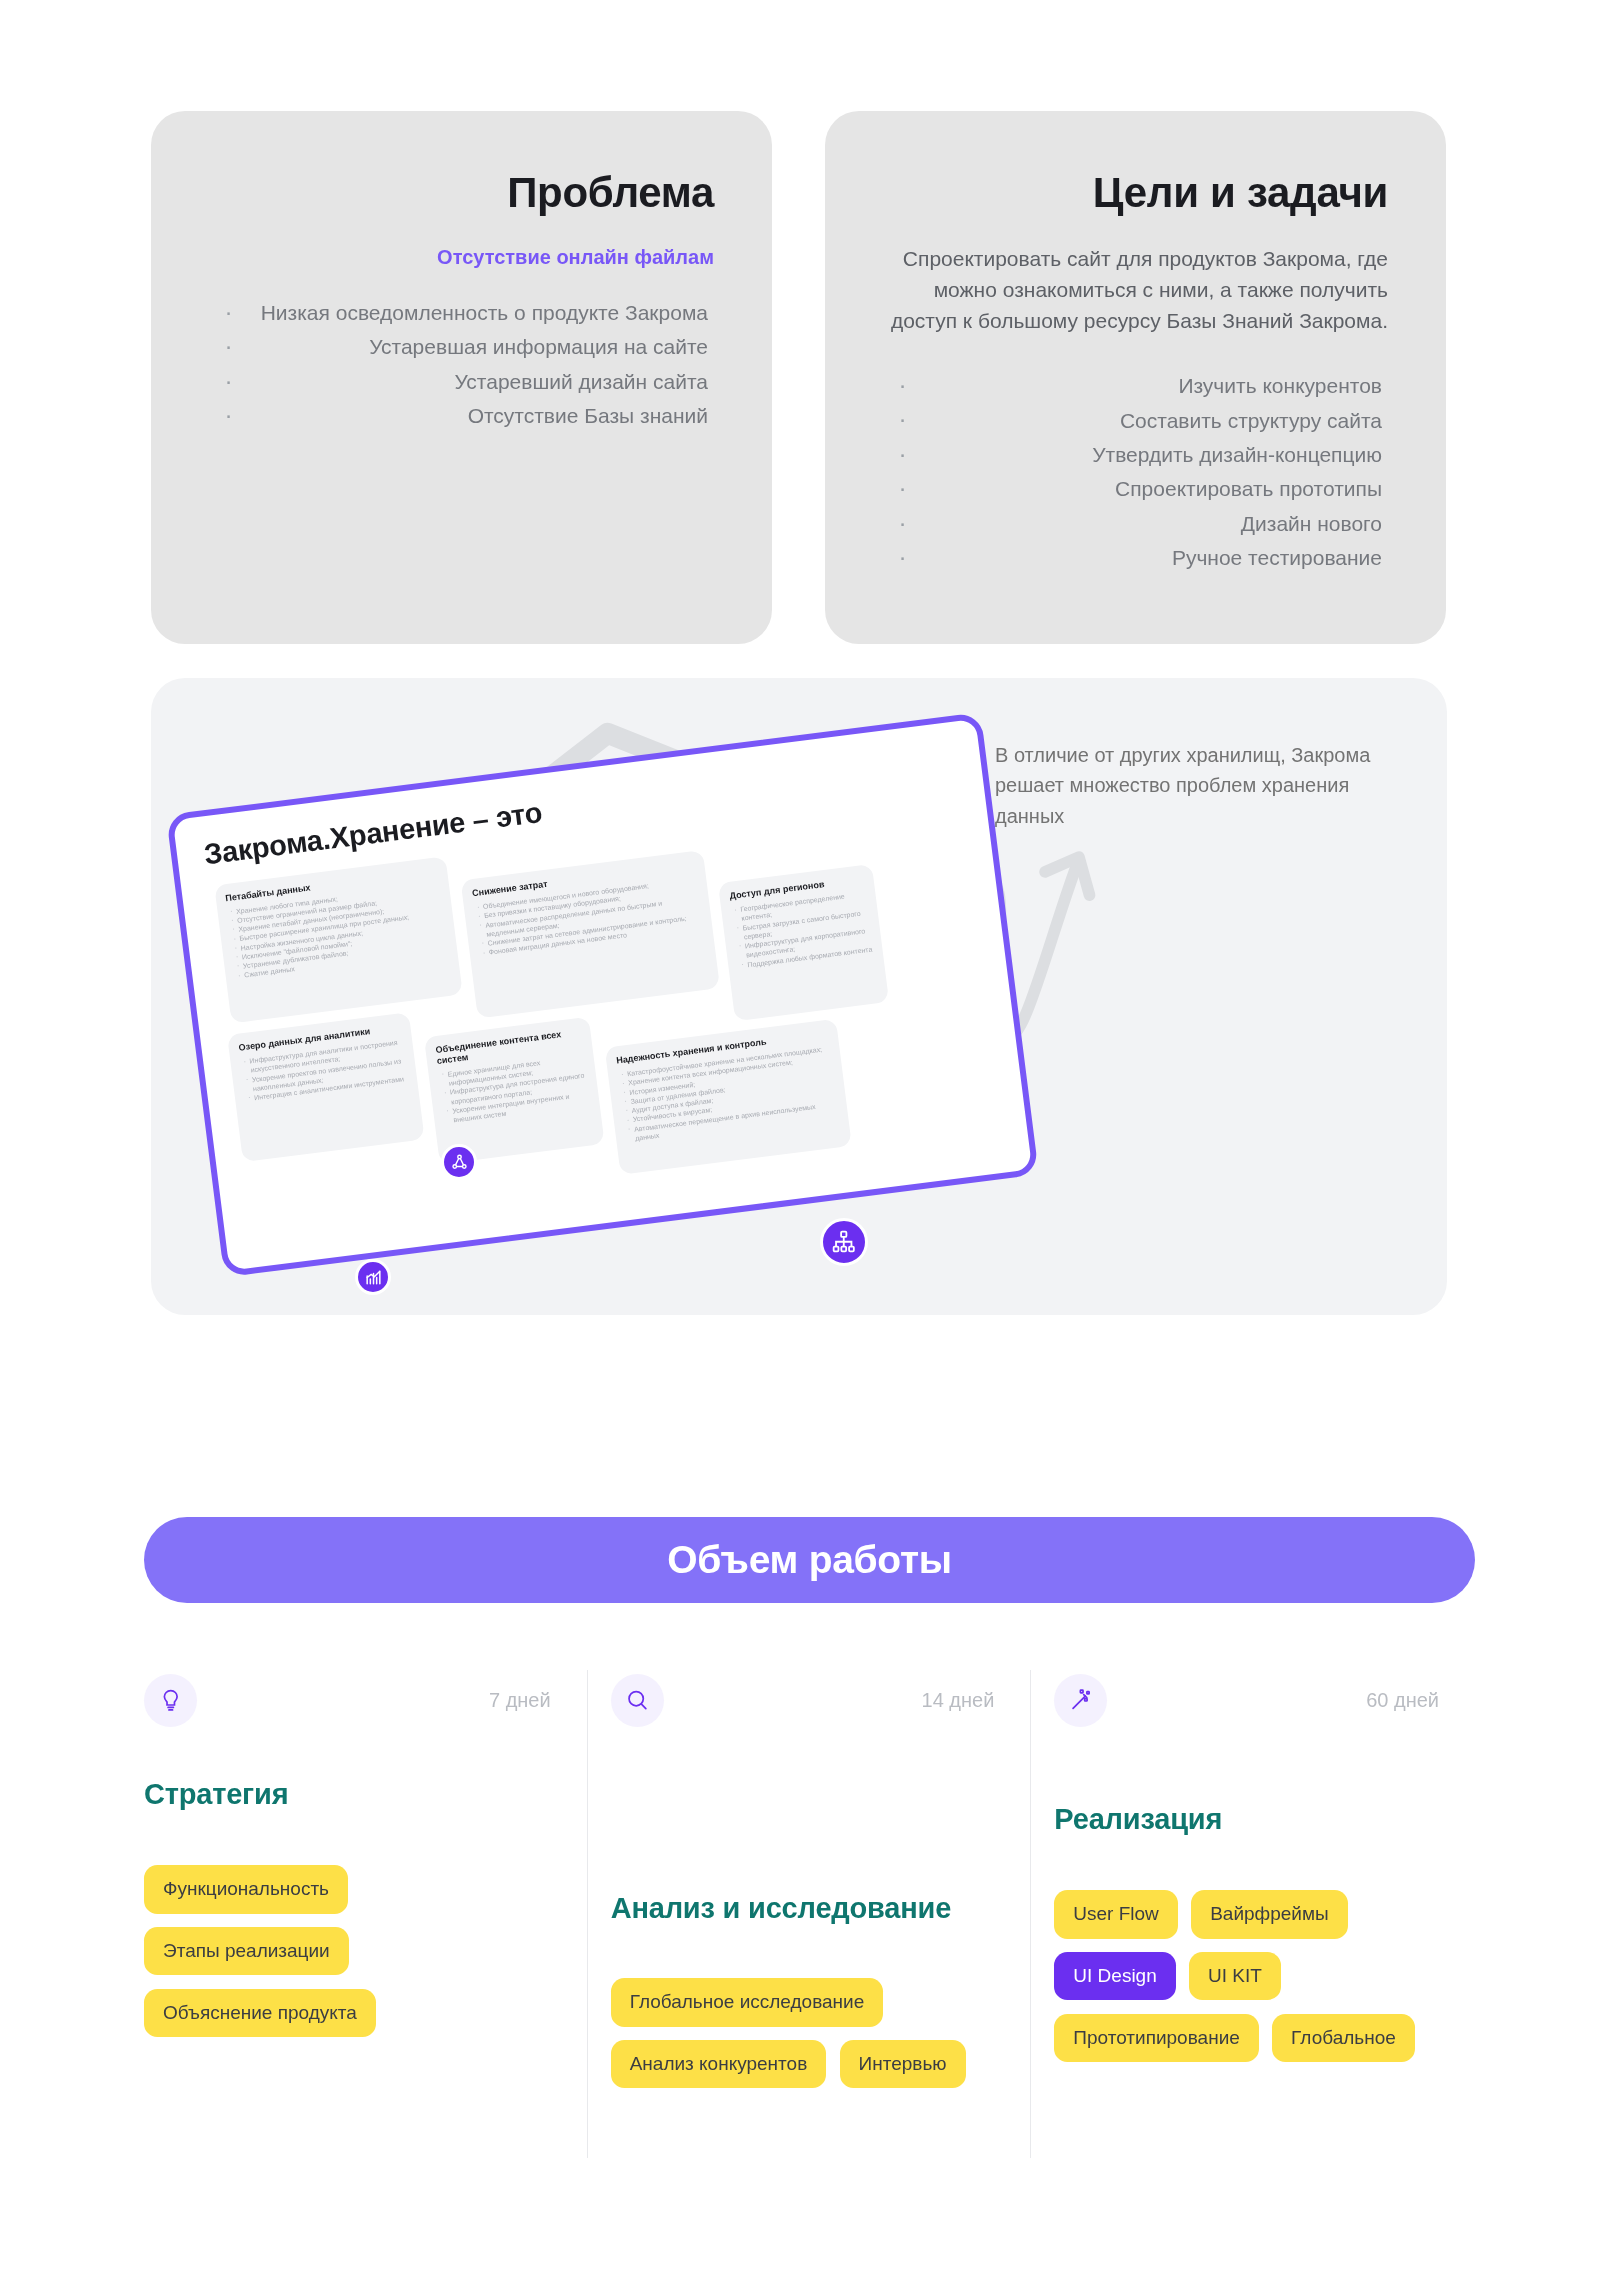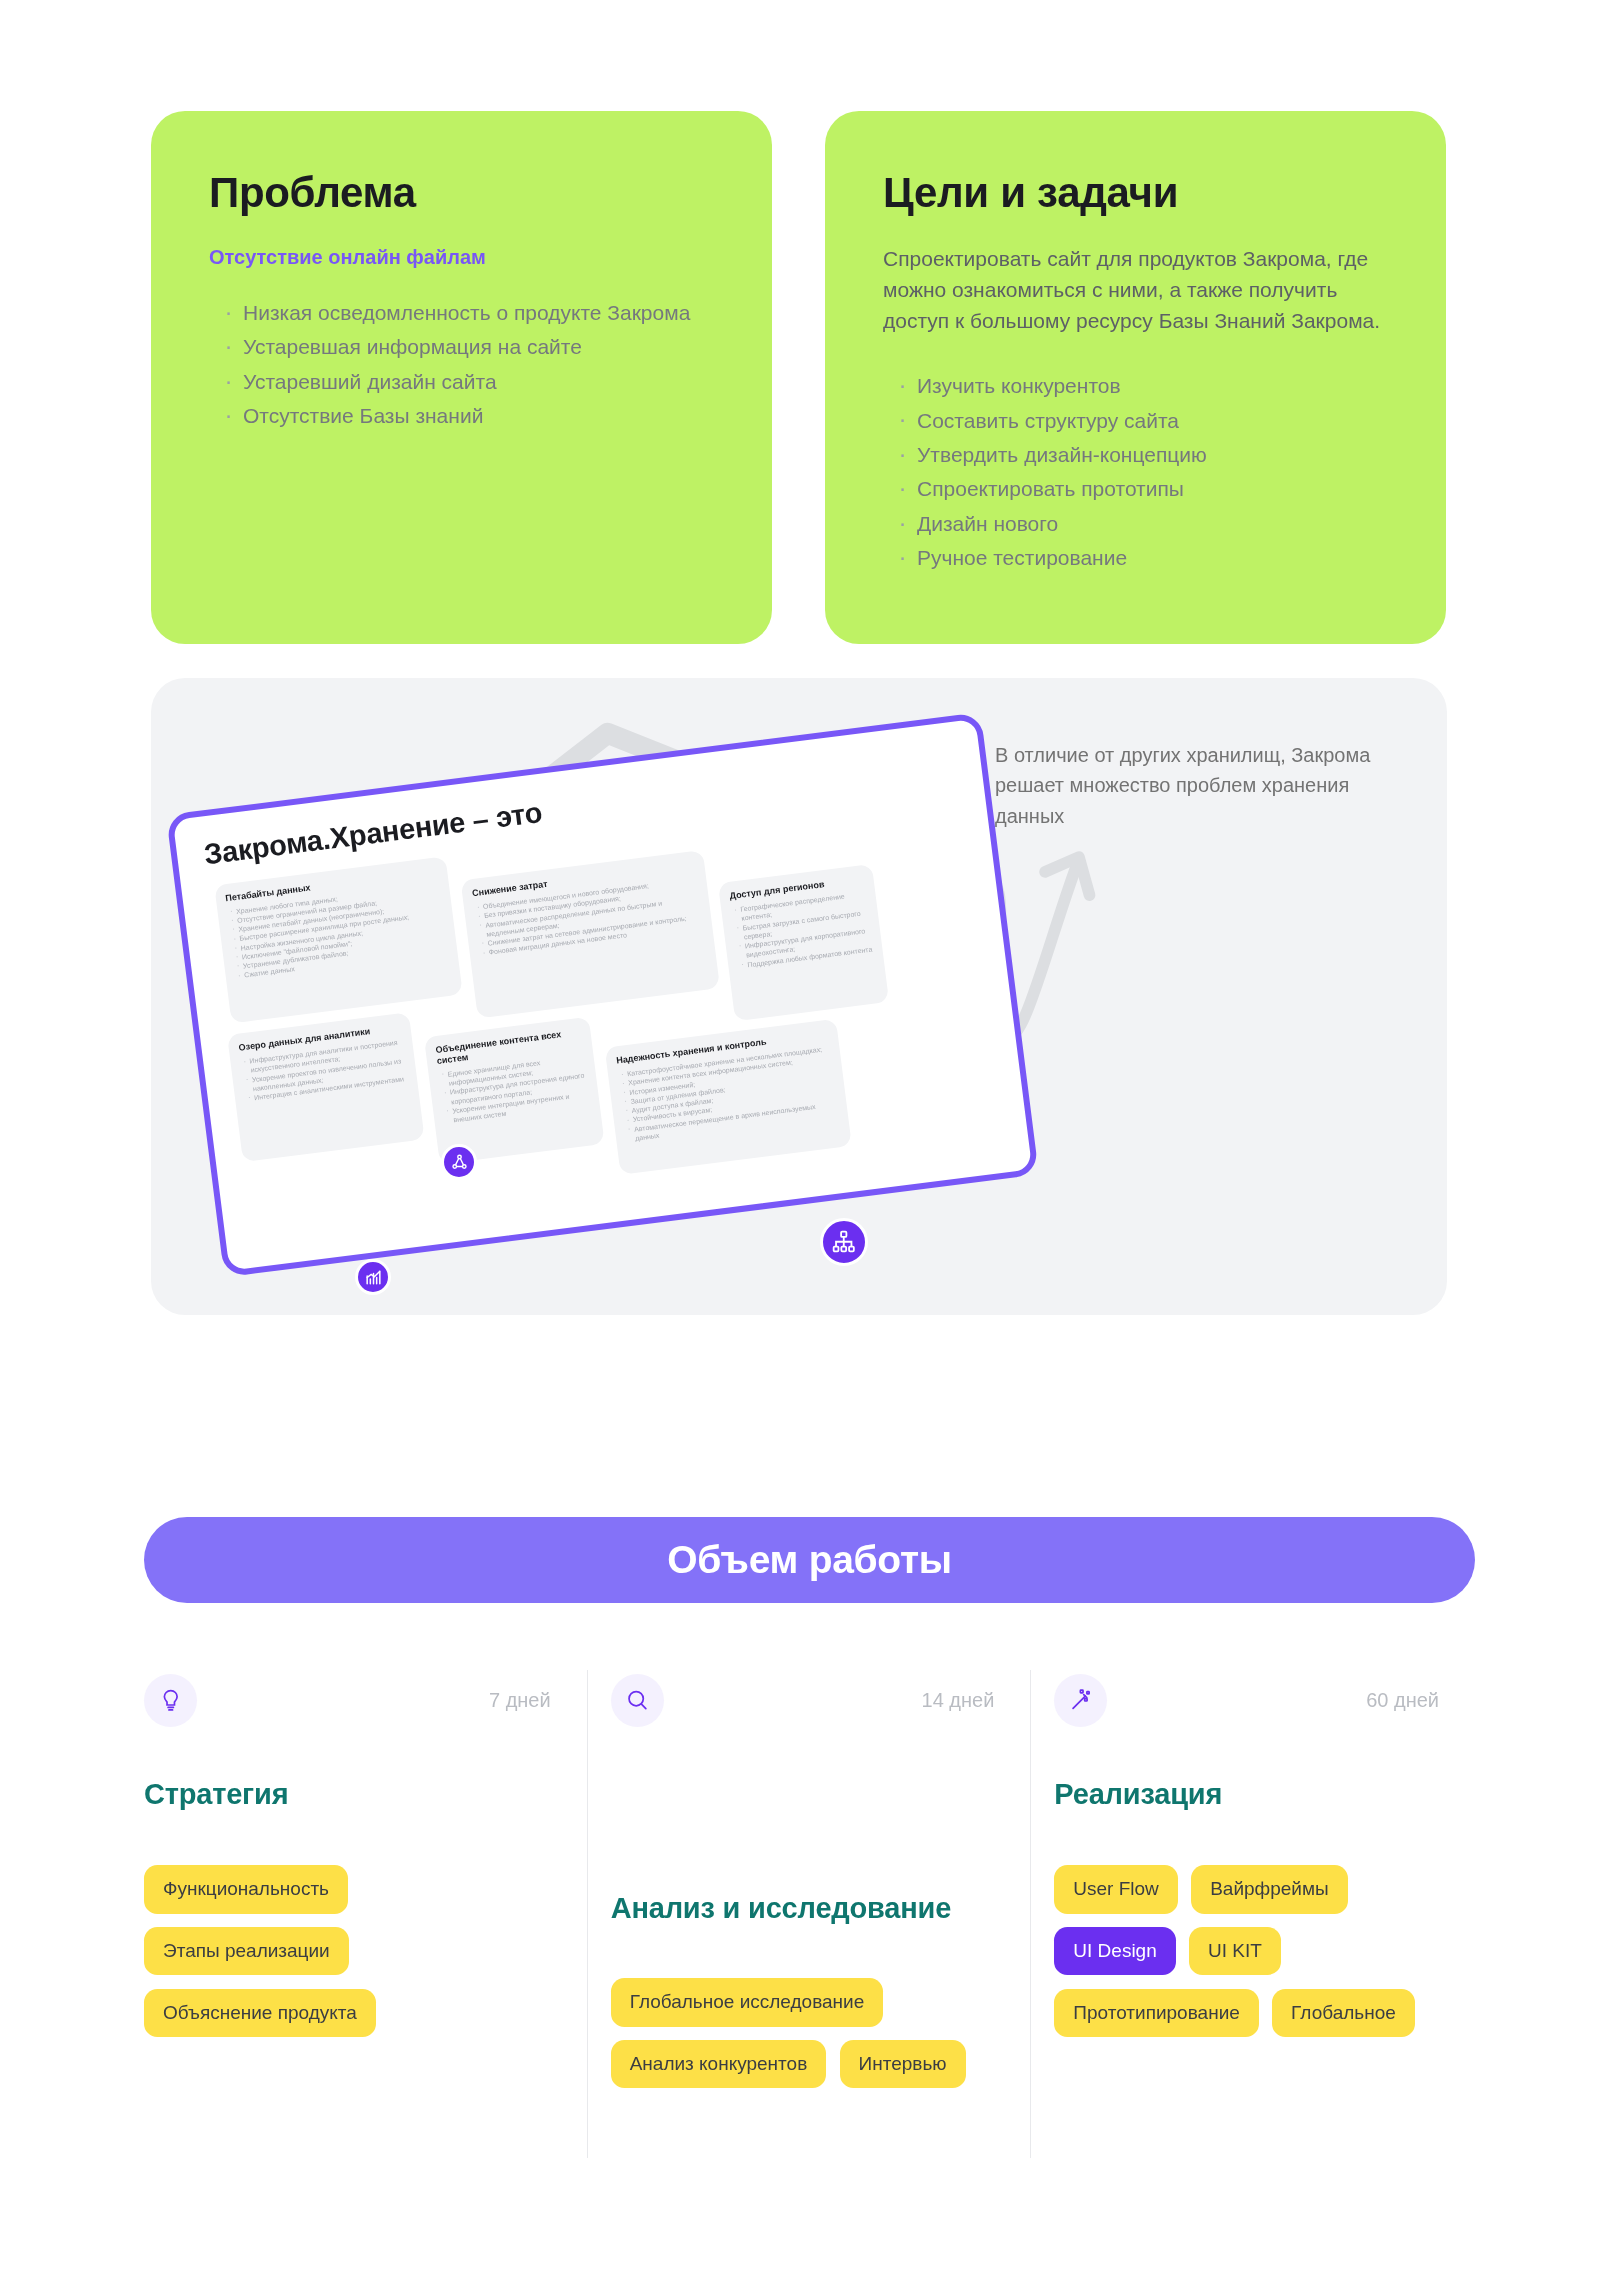--- a/index.html
+++ b/index.html
@@ -14,24 +14,25 @@
 
   
   .top-row {
     position: absolute;
     left: 151px; top: 111px;
     width: 1296px; height: 533px;
     display: flex;
     gap: 53px;
   }
   .card {
-    background: #bef264;
+    background: #e5e5e5;
     border-radius: 34px;
     flex: 1;
     padding: 60px 58px 0 58px;
+    text-align: right;
   }
   .card.left { flex: 0 0 621px; height: 533px; }
   .card.right { flex: 0 0 621px; height: 533px; }
   .card h2 {
     font-size: 42px;
     font-weight: bold;
     color: #1b1c21;
     letter-spacing: -0.3px;
     line-height: 1.05;
   }
@@ -228,21 +229,21 @@
     font-size: 19px;
     color: #3b3d42;
     white-space: nowrap;
   }
   .chip.active { background: #6b2ff0; color: #ffffff; }
 
   .c1 .col-title { margin-top: 47px; }
   .c1 .chips { margin-top: 54px; }
   .c2 .col-title { margin-top: 161px; }
   .c2 .chips { margin-top: 53px; }
-  .c3 .col-title { margin-top: 47px; }
+  .c3 .col-title { margin-top: 72px; }
   .c3 .chips { margin-top: 54px; }
 </style>
 </head>
 <body>
 
 <div class="page">
 
   <div class="top-row">
 
     <div class="card left">

